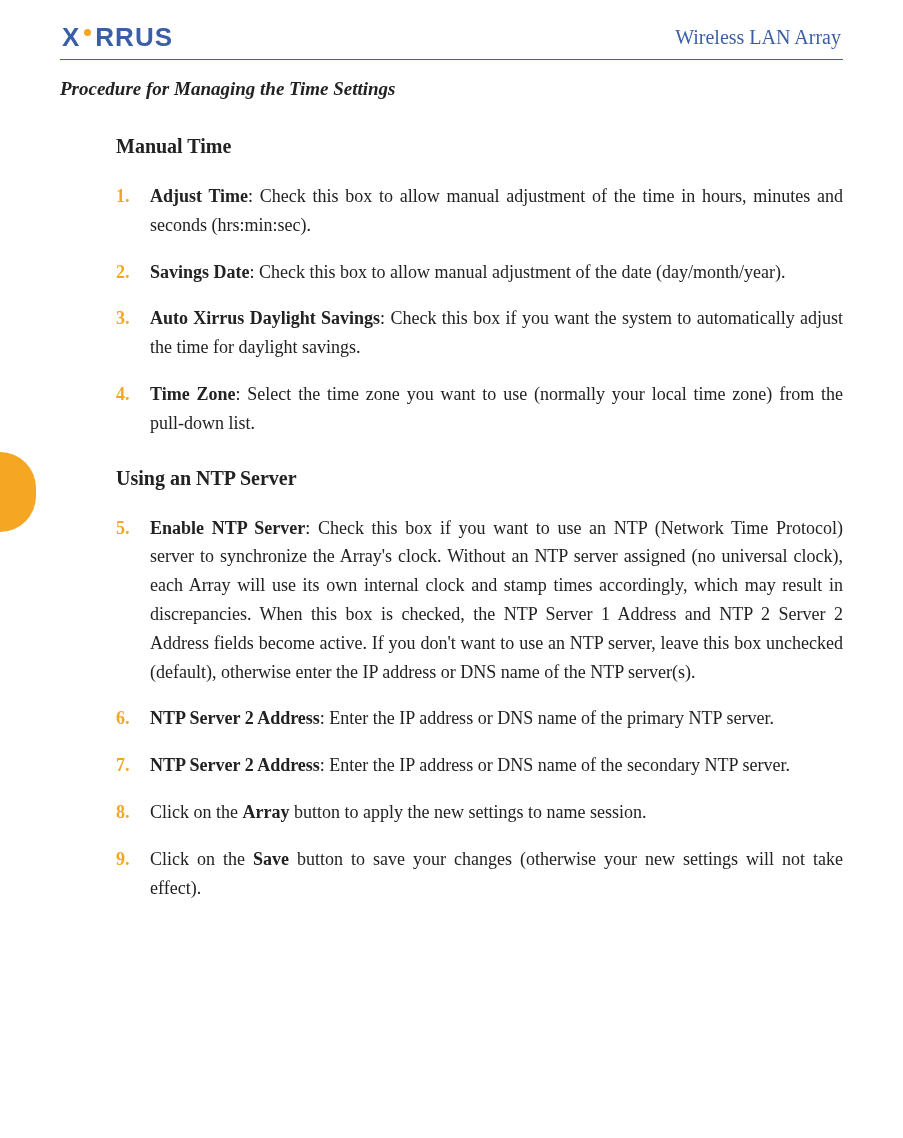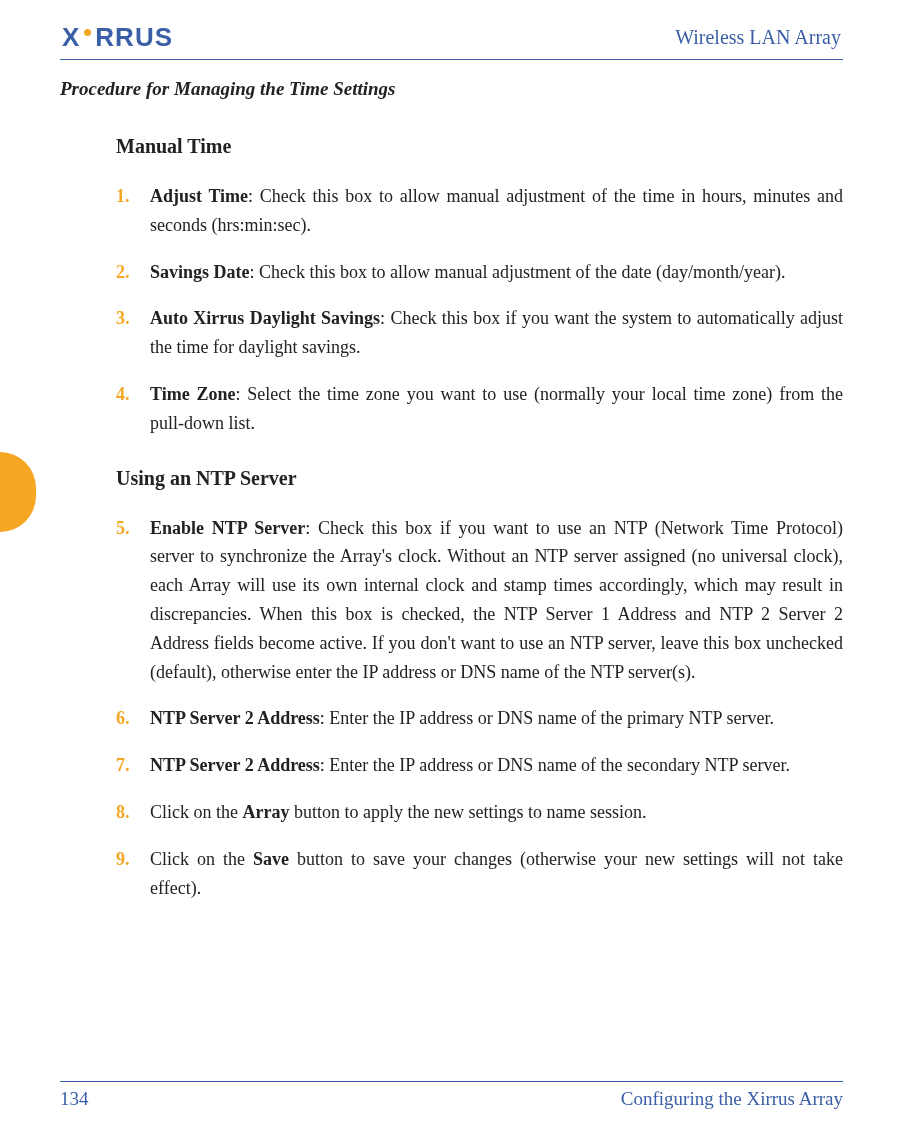--- a/index.html
+++ b/index.html
@@ -170,18 +170,14 @@
         <span class="item-body"><span>Click on the </span><span class="bold">Array</span><span> button to apply the new settings to name session.</span></span>
       </li>
       <li>
         <span class="num">9.</span>
         <span class="item-body"><span>Click on the </span><span class="bold">Save</span><span> button to save your changes (otherwise your new settings will not take effect).</span></span>
       </li>
     </ul>
 
   </div>
 
-  <div class="footer">
-    <span>134</span>
-    <span>Configuring the Xirrus Array</span>
-  </div>
 
 </div>
 
 </body></html>

